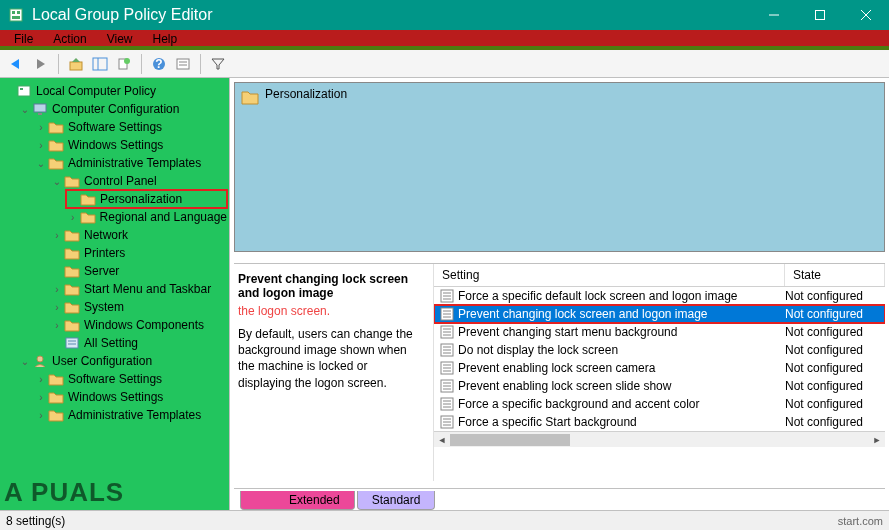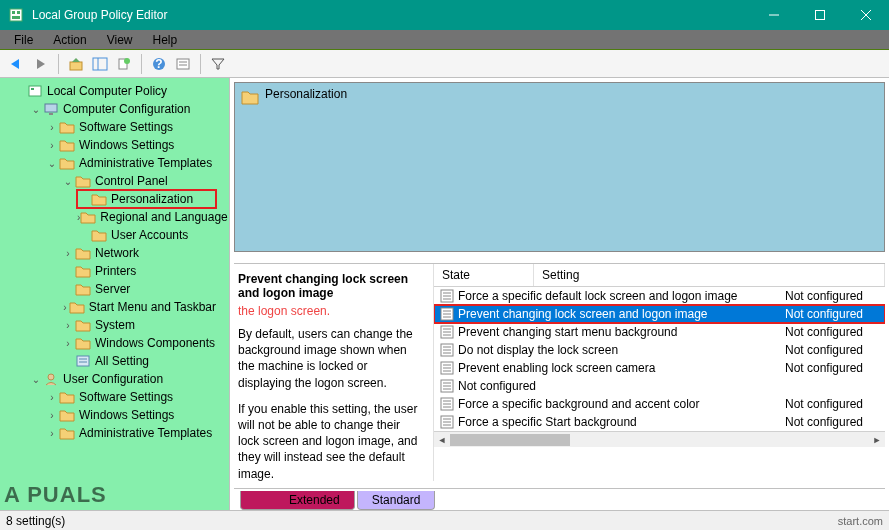--- a/index.html
+++ b/index.html
@@ -1,33 +1,33 @@
 <!DOCTYPE html>
 <html><head>
 <meta charset="utf-8">
 <style>
 * { margin: 0; padding: 0; box-sizing: border-box; font-family: "Segoe UI", Tahoma, sans-serif; font-size: 12px; }
 body { background: #f0f0f0; width: 889px; height: 530px; overflow: hidden; position: relative; }
 
 .titlebar { background: #009688; height: 30px; display: flex; align-items: center; color: #fff; padding-left: 8px; }
 .titlebar .app-icon { width: 16px; height: 16px; margin-right: 8px; }
-.titlebar .title { flex: 1; font-size: 12px; }
+.titlebar .title { flex: 1; font-size: 16px; }
 .titlebar .win-controls { display: flex; height: 100%; }
 .titlebar .win-btn { width: 46px; height: 100%; display: flex; align-items: center; justify-content: center; color: #fff; }
 
-.menubar { background: #737373; height: 20px; display: flex; align-items: flex-end; border-bottom: 1px solid #4d7c0f; padding-left: 4px; }
+.menubar { background: #b91c1c; height: 20px; display: flex; align-items: flex-start; border-bottom: 4px solid #4d7c0f; padding-left: 4px; }
 .menubar .menu-item { padding: 2px 10px; cursor: default; }
 
 .toolbar { background: #f5f5f5; height: 28px; display: flex; align-items: center; border-bottom: 1px solid #c0c0c0; padding-left: 6px; gap: 2px; }
 .toolbar .tb-btn { width: 22px; height: 22px; display: flex; align-items: center; justify-content: center; border: 1px solid transparent; }
 .toolbar .sep { width: 1px; height: 20px; background: #c0c0c0; margin: 0 4px; }
 
 .content { display: flex; height: calc(100% - 30px - 20px - 28px - 20px); background: #fff; }
 
-.tree-pane { width: 230px; border-right: 1px solid #c0c0c0; overflow: hidden; padding: 4px 13px; background: #86efac; }
+.tree-pane { width: 230px; border-right: 1px solid #c0c0c0; overflow: hidden; padding: 4px 2px; background: #22c55e; }
 .tree-node { display: flex; align-items: center; height: 18px; cursor: default; white-space: nowrap; }
 .tree-node .expander { width: 14px; text-align: center; color: #555; font-size: 10px; }
 .tree-node .node-icon { width: 16px; height: 14px; margin-right: 4px; flex-shrink: 0; }
 .tree-node .node-label { }
 .tree-children { padding-left: 16px; }
 .highlight-red { outline: 2px solid #e32020; outline-offset: -1px; }
 
 .detail-pane { flex: 1; display: flex; flex-direction: column; position: relative; }
 .detail-header { background: #99ccdd; border: 1px solid #888; margin: 4px; padding: 4px 6px; display: flex; align-items: center; height: 170px; align-items: flex-start; }
 .detail-header .folder-big { width: 18px; height: 16px; margin-right: 6px; margin-top: 2px; }
@@ -53,25 +53,25 @@
 .list-row .row-state { width: 100px; padding-right: 8px; }
 
 .hscroll { height: 16px; background: #f0f0f0; border-top: 1px solid #d0d0d0; position: relative; }
 .hscroll .thumb { position: absolute; left: 16px; top: 2px; height: 12px; width: 120px; background: #c0c0c0; }
 .hscroll .arrow { position: absolute; top: 0; width: 16px; height: 16px; display: flex; align-items: center; justify-content: center; color: #555; font-size: 9px; }
 .hscroll .arrow.left { left: 0; }
 .hscroll .arrow.right { right: 0; }
 
 .tabs { height: 22px; display: flex; align-items: flex-end; padding-left: 6px; border-top: 1px solid #c0c0c0; margin: 0 4px; }
 .tab { padding: 2px 14px; border: 1px solid #a0a0a0; border-top: none; border-radius: 0 0 4px 4px; margin-right: 2px; background: #fff; }
-.tab.active { background: #be185d; padding-left: 48px; }
+.tab.active { background: #ec4899; padding-left: 48px; }
 .tab.inactive { background: #c4b5fd; }
 
 .statusbar { height: 20px; background: #f0f0f0; border-top: 1px solid #c0c0c0; display: flex; align-items: center; padding: 0 6px; justify-content: space-between; text-align: center; }
-.watermark-left { position: absolute; bottom: 22px; left: 4px; font-size: 22px; font-weight: bold; color: rgba(0,0,0,0.55); letter-spacing: 1px; font-family: Arial, sans-serif; }
+.watermark-left { position: absolute; bottom: 22px; left: 4px; font-size: 26px; font-weight: bold; color: rgba(0,0,0,0.55); letter-spacing: 1px; font-family: Arial, sans-serif; }
 .watermark-right { font-size: 11px; color: #666; }
 
 svg { display: block; }
 </style>
 </head>
 <body>
 
 <div class="titlebar">
   <span class="app-icon">
     <svg width="16" height="16">
@@ -235,29 +235,20 @@
               </div>
             <div class="tree-node">
                 <span class="expander">›</span>
                 <span class="node-icon">
                   <svg width="16" height="14">
                     <path d="M1 3 h5 l2 2 h7 v8 h-14 z" fill="#f5d076" stroke="#c09030"></path>
                   </svg>
                 </span>
                 <span class="node-label">Regional and Language</span>
               </div>
-            <div class="tree-node">
-                <span class="expander"></span>
-                <span class="node-icon">
-                  <svg width="16" height="14">
-                    <path d="M1 3 h5 l2 2 h7 v8 h-14 z" fill="#f5d076" stroke="#c09030"></path>
-                  </svg>
-                </span>
-                <span class="node-label">User Accounts</span>
-              </div>
           </div>
           <div class="tree-node">
               <span class="expander">›</span>
               <span class="node-icon">
                 <svg width="16" height="14">
                   <path d="M1 3 h5 l2 2 h7 v8 h-14 z" fill="#f5d076" stroke="#c09030"></path>
                 </svg>
               </span>
               <span class="node-label">Network</span>
             </div>
@@ -369,27 +360,26 @@
           </svg>
         </span>
       <span class="folder-title">Personalization</span>
     </div>
 
     <div class="detail-body">
       <div class="desc-col">
         <div class="setting-title">Prevent changing lock screen and logon image</div>
         <div class="truncated">the logon screen.</div>
         <div class="desc-para">By default, users can change the background image shown when the machine is locked or displaying the logon screen.</div>
-        <div class="desc-para">If you enable this setting, the user will not be able to change their lock screen and logon image, and they will instead see the default image.</div>
       </div>
 
       <div class="list-col">
         <div class="list-header">
+          <div class="col col-setting">Setting</div>
           <div class="col col-state">State</div>
-          <div class="col col-setting">Setting</div>
         </div>
         <div class="list-body" id="list-body">
             <div class="list-row">
               <span class="row-icon">
                 <svg width="14" height="14">
                   <rect x="1" y="1" width="12" height="12" fill="#fff" stroke="#888"></rect>
                   <line x1="3" y1="4" x2="11" y2="4" stroke="#888"></line>
                   <line x1="3" y1="7" x2="11" y2="7" stroke="#888"></line>
                   <line x1="3" y1="10" x2="11" y2="10" stroke="#888"></line>
                 </svg>
@@ -447,20 +437,21 @@
             </div>
             <div class="list-row">
               <span class="row-icon">
                 <svg width="14" height="14">
                   <rect x="1" y="1" width="12" height="12" fill="#fff" stroke="#888"></rect>
                   <line x1="3" y1="4" x2="11" y2="4" stroke="#888"></line>
                   <line x1="3" y1="7" x2="11" y2="7" stroke="#888"></line>
                   <line x1="3" y1="10" x2="11" y2="10" stroke="#888"></line>
                 </svg>
               </span>
+              <span class="row-label">Prevent enabling lock screen slide show</span>
               <span class="row-state">Not configured</span>
             </div>
             <div class="list-row">
               <span class="row-icon">
                 <svg width="14" height="14">
                   <rect x="1" y="1" width="12" height="12" fill="#fff" stroke="#888"></rect>
                   <line x1="3" y1="4" x2="11" y2="4" stroke="#888"></line>
                   <line x1="3" y1="7" x2="11" y2="7" stroke="#888"></line>
                   <line x1="3" y1="10" x2="11" y2="10" stroke="#888"></line>
                 </svg>

